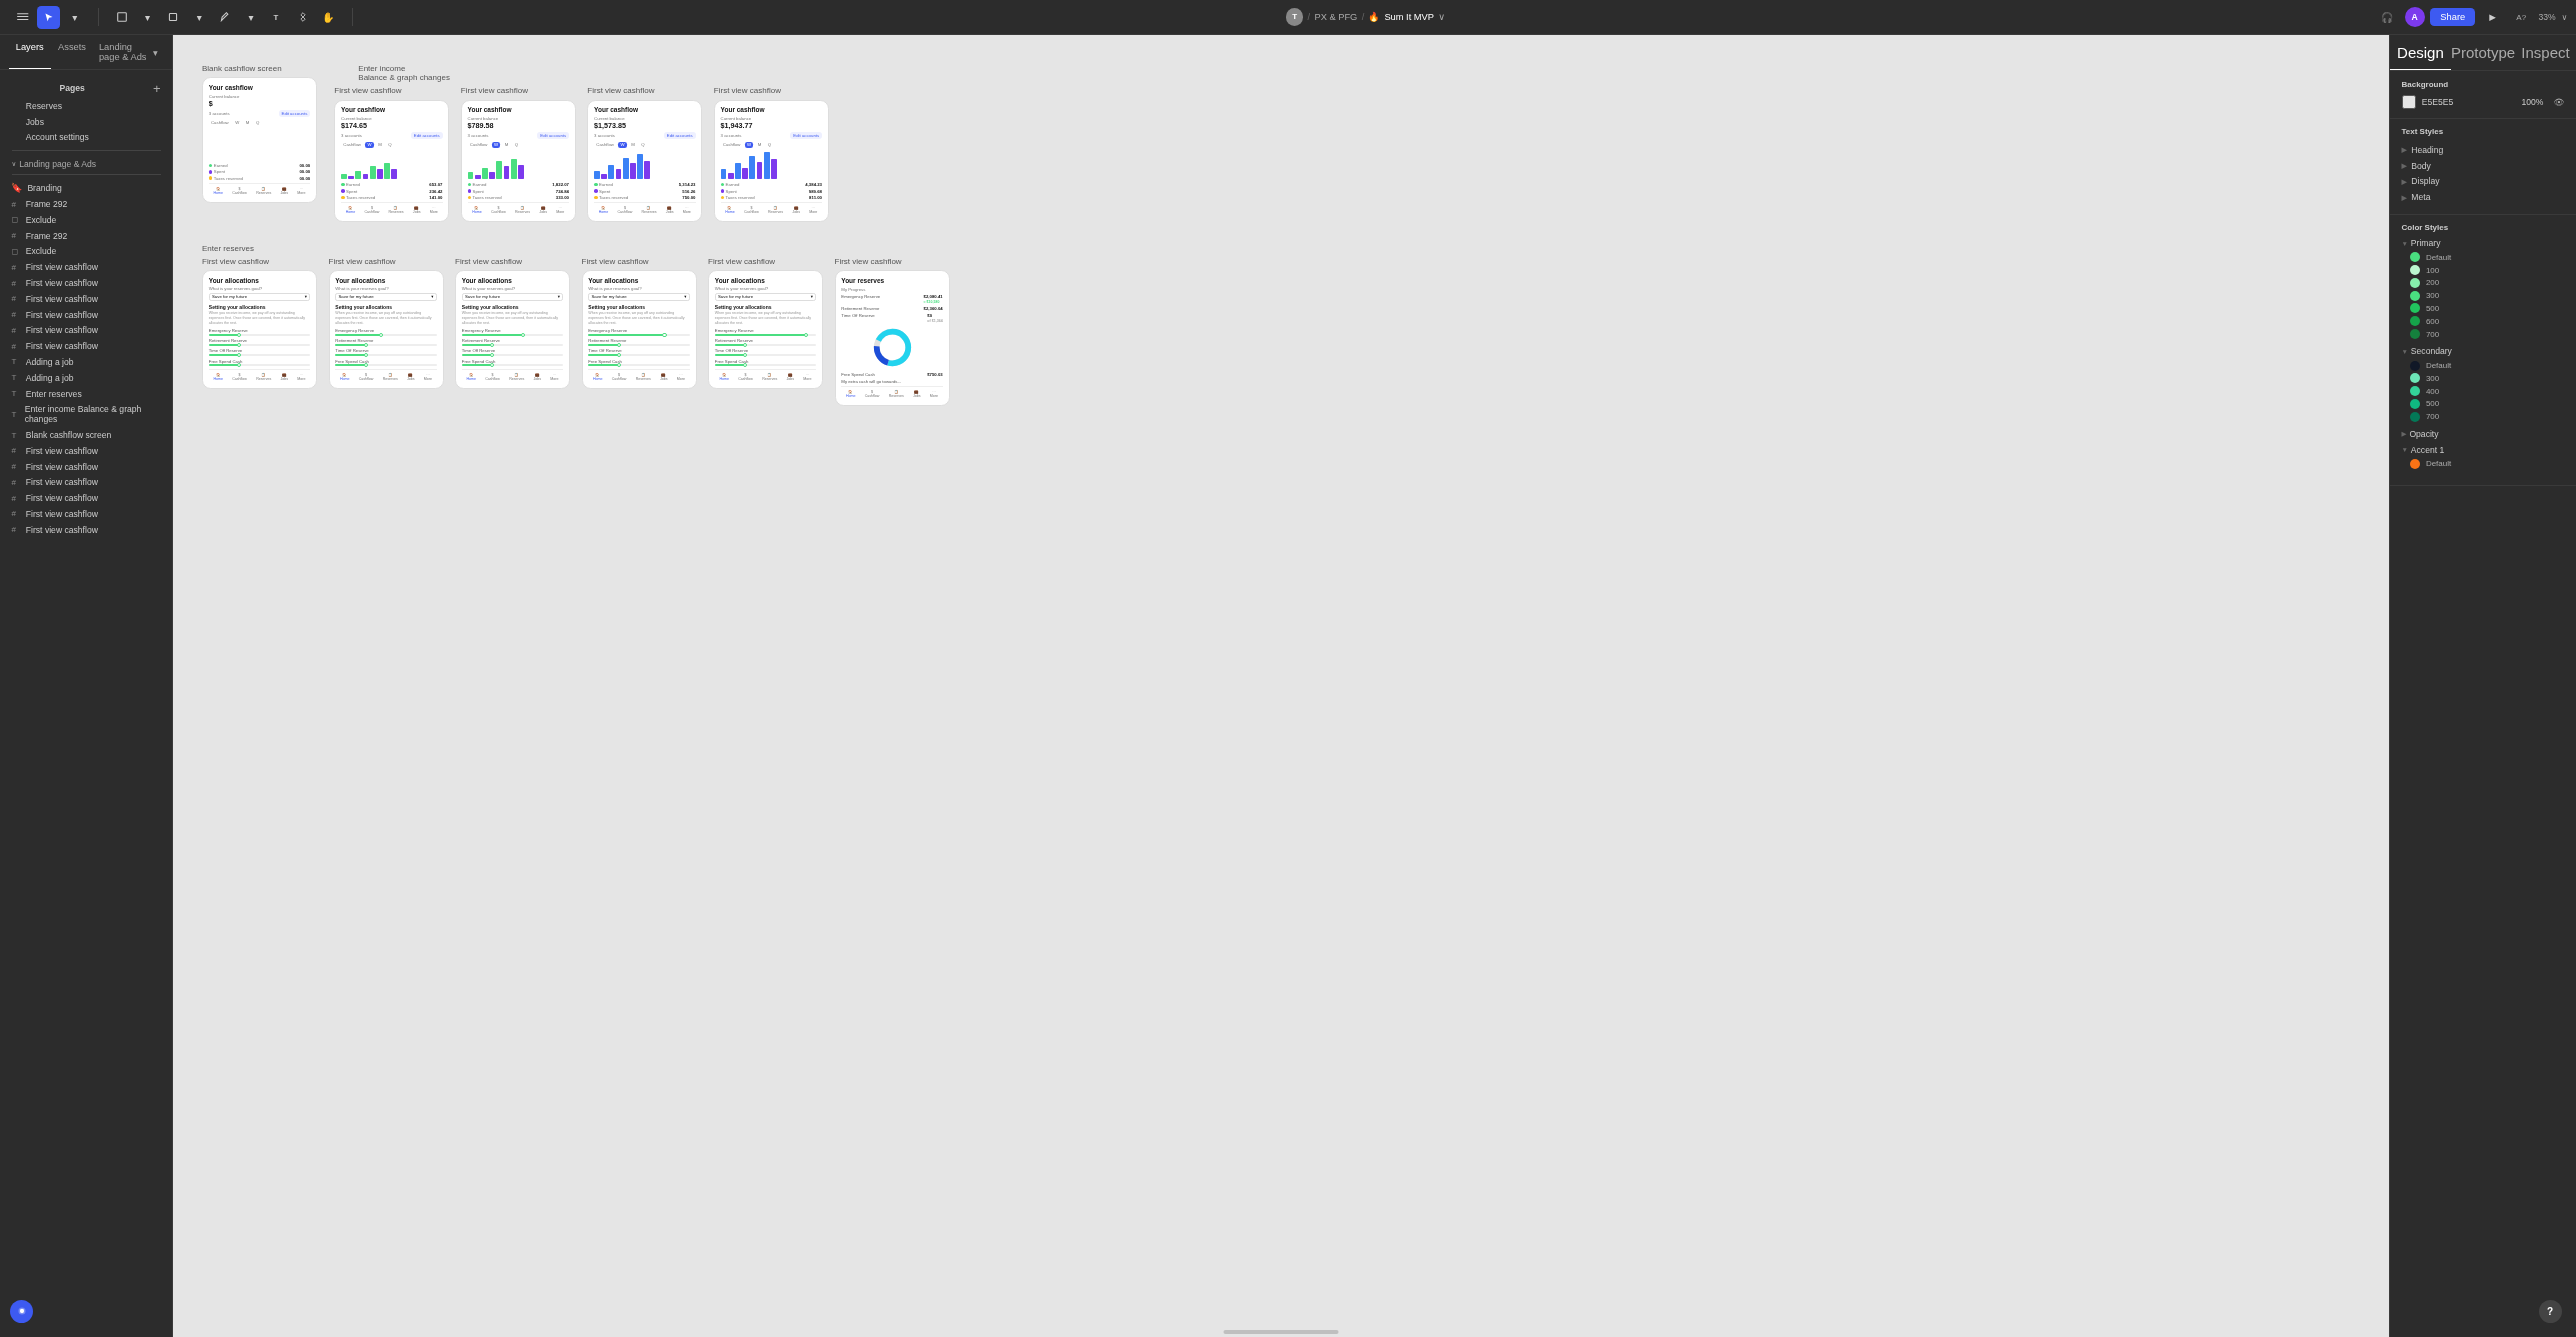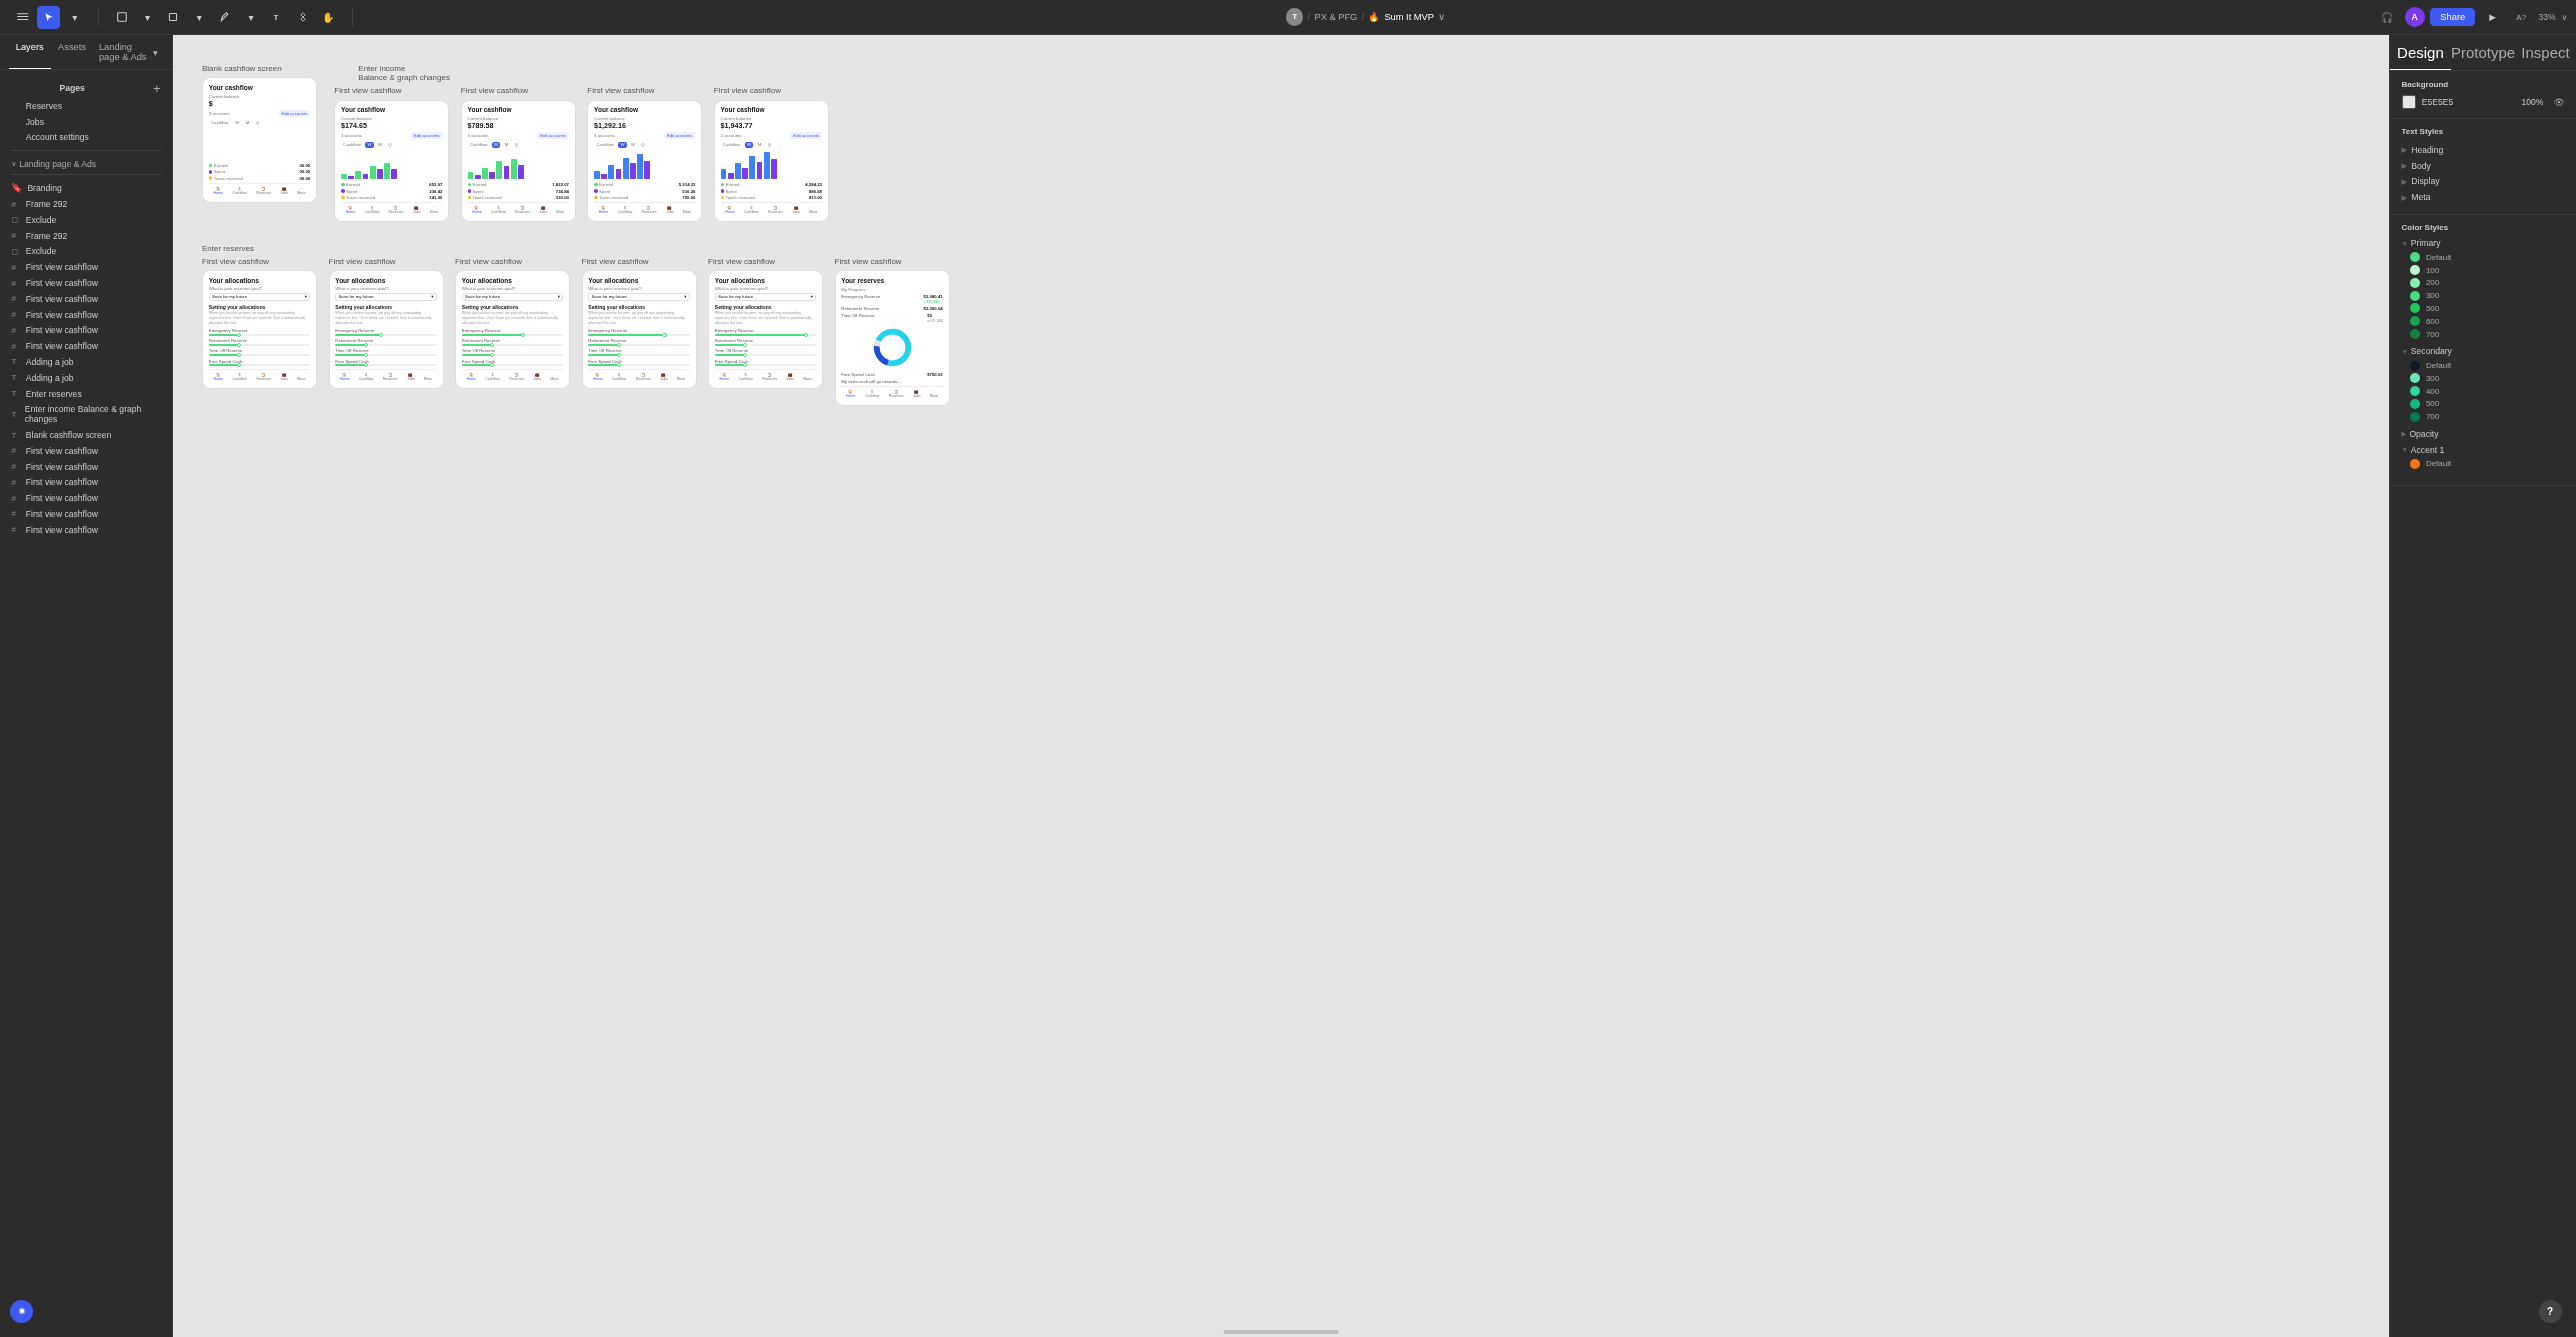--- a/index.html
+++ b/index.html
@@ -645,21 +645,21 @@
                   </div>
                 </div>
               </div>
 
               <div class="frame-wrapper">
                 <div class="frame-label">First view cashflow</div>
                 <div class="phone-mockup">
                   <div class="phone-content">
                     <div class="phone-title">Your cashflow</div>
                     <div class="balance-label">Current balance</div>
-                    <div class="balance-amount">$1,292.16</div>
+                    <div class="balance-amount">$1,573.85</div>
                     <div class="accounts-row">
                       <span class="accounts-count">3 accounts</span>
                       <span class="edit-accounts-btn">Edit accounts</span>
                     </div>
                     <div class="cashflow-tabs">
                       <span class="cf-tab">Cashflow</span>
                       <span class="cf-tab active">W</span>
                         <span class="cf-tab">M</span>
                         <span class="cf-tab">Q</span>
                     </div>

